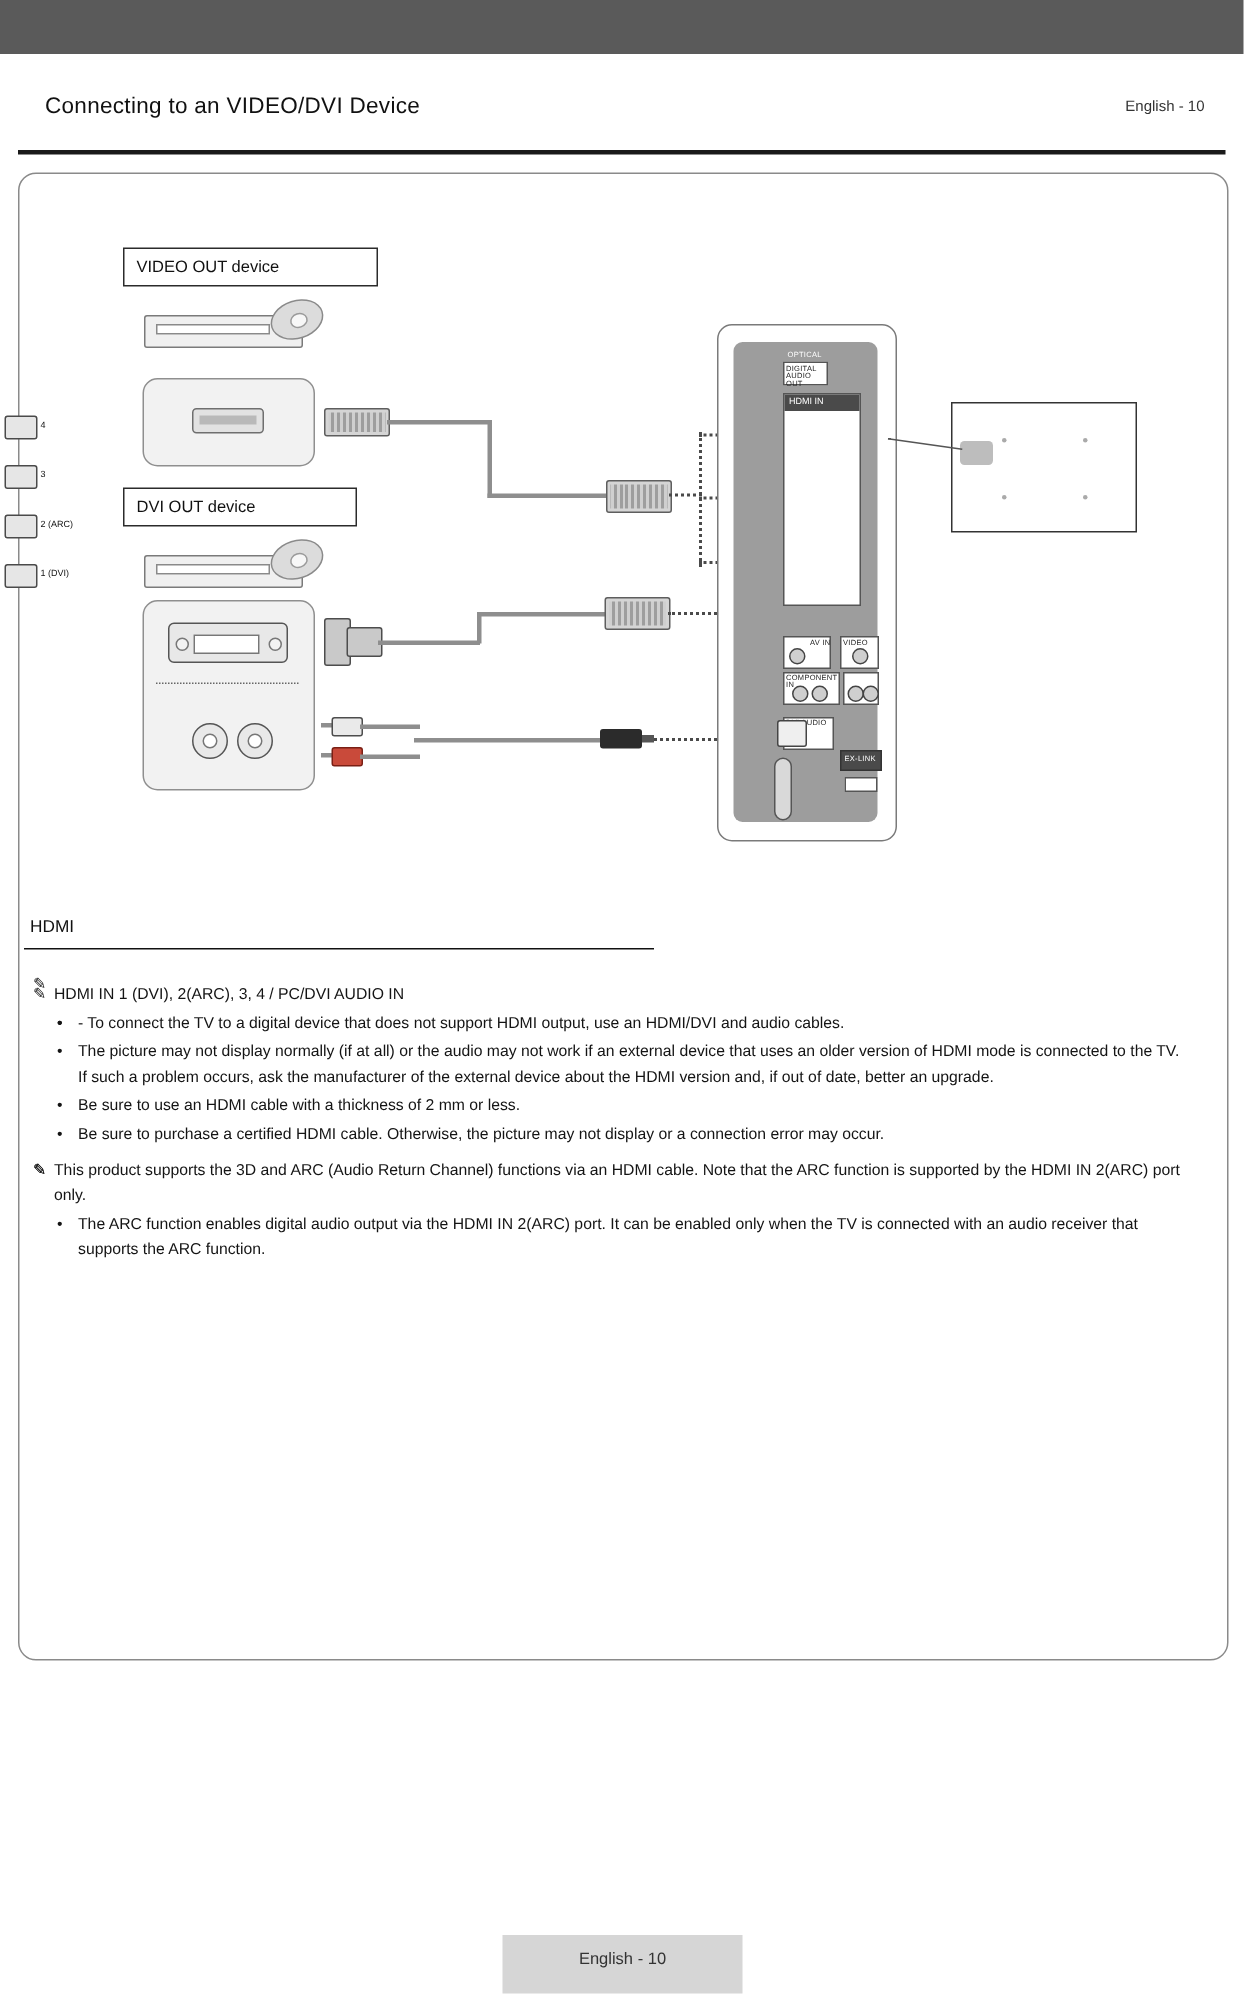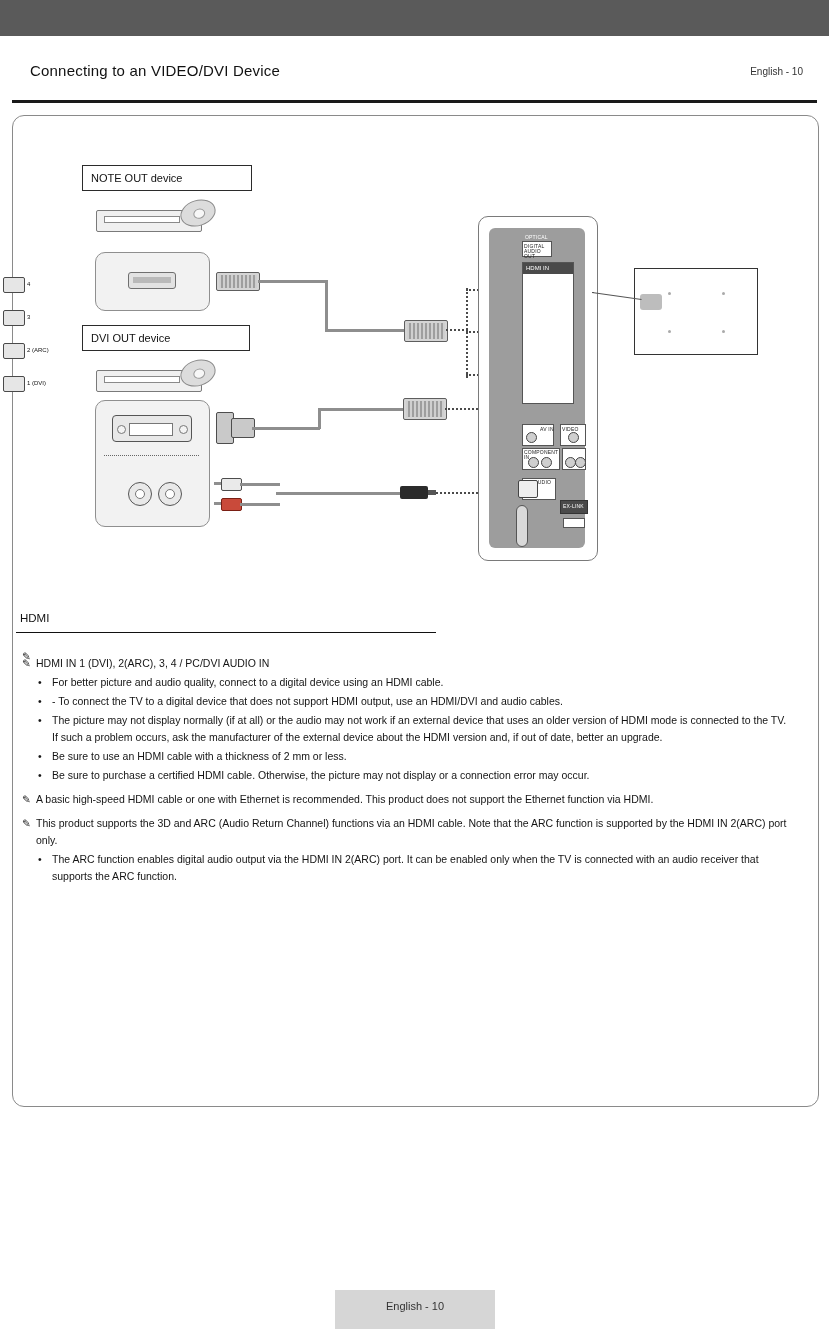--- a/index.html
+++ b/index.html
@@ -72,21 +72,21 @@
     border: 1px solid #2b2b2b;
     background: #fff;
     font-size: 11px;
     color: #111;
     display: flex;
     align-items: center;
     padding-left: 8px;
     box-sizing: border-box;
   }
   #titlebox-hdmi { left: 82px; top: 165px; width: 170px; height: 26px; }
-  #titlebox-dvi  { left: 82px; top: 325px; width: 168px; height: 26px; }
+  #titlebox-dvi  { left: 82px; top: 325px; width: 156px; height: 26px; }
 
   
   .player {
     position: absolute;
     width: 104px; height: 26px;
   }
   .player .body {
     position: absolute;
     left: 0; top: 4px;
     width: 104px; height: 20px;
@@ -450,21 +450,21 @@
 </head>
 <body>
 
 <div class="top-bar"></div>
 <div class="header-title">Connecting to an VIDEO/DVI Device</div>
 <div class="header-sub">English - 10</div>
 <div class="header-rule"></div>
 
 <div class="content-card"></div>
 
-<div class="titlebox" id="titlebox-hdmi">NOTE OUT device</div>
+<div class="titlebox" id="titlebox-hdmi">VIDEO OUT device</div>
 
 <div class="player" id="player-hdmi">
   <div class="body"></div>
   <div class="slot"></div>
   <div class="dot"></div>
 </div>
 <div class="disc" id="disc-hdmi">
     <div class="hub"></div>
   </div>
 
@@ -597,31 +597,30 @@
 
 <div class="note-list">
 
   <div class="note-item">
     <span class="bullet">✎</span>
   </div>
 
   <div class="note-item">
     <span class="bullet">✎</span>
     <span>HDMI IN 1 (DVI), 2(ARC), 3, 4 / PC/DVI AUDIO IN</span>
-    <div class="sub-item"><span class="dash">•</span><span>For better picture and audio quality, connect to a digital device using an HDMI cable.</span></div>
+    <div class="sub-item"><span class="dash">•</span></div>
     <div class="sub-item"><span class="dash">•</span></div>
     <div class="sub-item"><span>  - To connect the TV to a digital device that does not support HDMI output, use an HDMI/DVI and audio cables.</span></div>
     <div class="sub-item"><span class="dash">•</span><span>The picture may not display normally (if at all) or the audio may not work if an external device that uses an older version of HDMI mode is connected to the TV. If such a problem occurs, ask the manufacturer of the external device about the HDMI version and, if out of date, better an upgrade.</span></div>
     <div class="sub-item"><span class="dash">•</span><span>Be sure to use an HDMI cable with a thickness of 2 mm or less.</span></div>
     <div class="sub-item"><span class="dash">•</span><span>Be sure to purchase a certified HDMI cable. Otherwise, the picture may not display or a connection error may occur.</span></div>
   </div>
 
   <div class="note-item">
     <span class="bullet">✎</span>
-    <span>A basic high-speed HDMI cable or one with Ethernet is recommended. This product does not support the Ethernet function via HDMI.</span>
   </div>
 
   <div class="note-item">
     <span class="bullet">✎</span>
     <span>This product supports the 3D and ARC (Audio Return Channel) functions via an HDMI cable. Note that the ARC function is supported by the HDMI IN 2(ARC) port only.</span>
     <div class="sub-item"><span class="dash">•</span><span>The ARC function enables digital audio output via the HDMI IN 2(ARC) port. It can be enabled only when the TV is connected with an audio receiver that supports the ARC function.</span></div>
   </div>
 
 </div>
 

